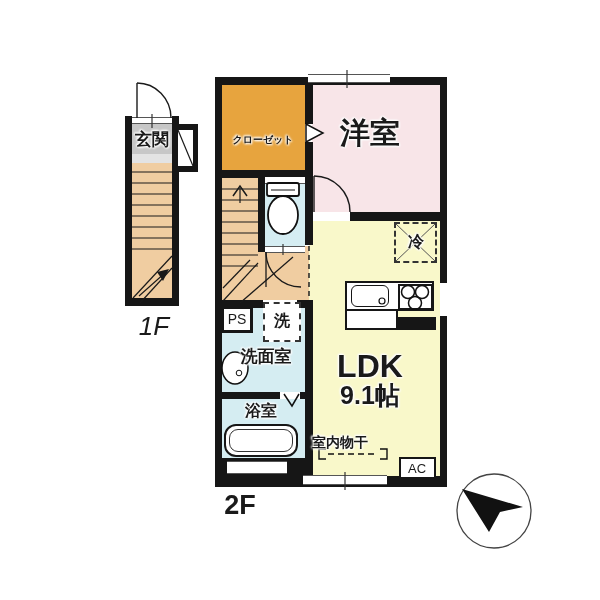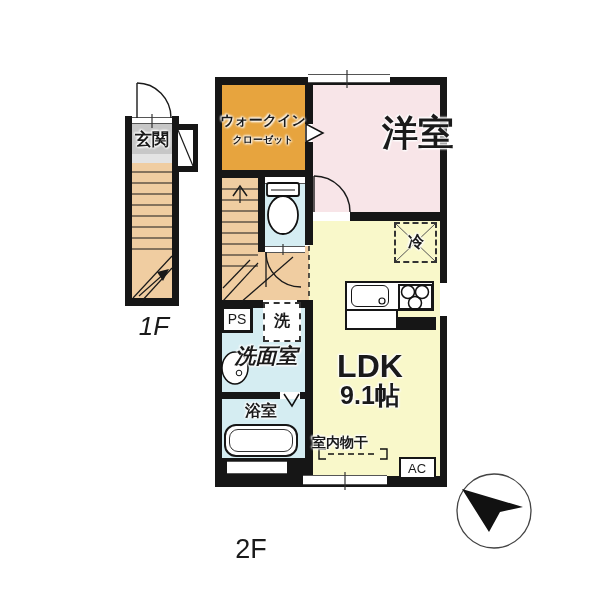--- a/index.html
+++ b/index.html
@@ -179,28 +179,27 @@
     <line x1="347" y1="70" x2="347" y2="88" stroke="#333" stroke-width="1.2"></line>
     <line x1="345" y1="472" x2="345" y2="490" stroke="#333" stroke-width="1.2"></line>
 
     <g>
       <circle cx="494" cy="511" r="37" fill="none" stroke="#444" stroke-width="1.3"></circle>
       <polygon points="462,489 523,507 500,512 489,532" fill="#111"></polygon>
     </g>
   </svg>
 
   <div class="lbl" style="left:152px;top:139px;font-size:17px;">玄関</div>
-  <div class="lbl" style="left:263px;top:121px;font-size:14px;">ウォークイン</div>
   <div class="lbl" style="left:263px;top:140px;font-size:10px;">クローゼット</div>
-  <div class="lbl" style="left:370px;top:133px;font-size:36px;margin-left:48px;">洋室</div>
+  <div class="lbl" style="left:370px;top:133px;font-size:30px;">洋室</div>
   <div class="lbl" style="left:370px;top:366px;font-size:32px;">LDK</div>
   <div class="lbl" style="left:370px;top:395px;font-size:25px;">9.1帖</div>
   <div class="lbl" style="left:416px;top:242px;font-size:16px;">冷</div>
   <div class="lbl" style="left:282px;top:321px;font-size:16px;">洗</div>
   <div class="lbl" style="left:237px;top:319px;font-size:14px;font-weight:normal;">PS</div>
-  <div class="lbl" style="left:266px;top:356px;font-size:21px;font-style:italic;">洗面室</div>
+  <div class="lbl" style="left:266px;top:356px;font-size:17px;">洗面室</div>
   <div class="lbl" style="left:261px;top:411px;font-size:16px;">浴室</div>
   <div class="lbl" style="left:340px;top:443px;font-size:14px;">室内物干</div>
   <div class="lbl" style="left:417px;top:468px;font-size:13px;font-weight:normal;">AC</div>
   <div class="lbl" style="left:154px;top:326px;font-size:26px;font-weight:normal;font-style:italic;">1F</div>
-  <div class="lbl" style="left:251px;top:505px;font-size:27px;font-weight:normal;margin-top:44px;">2F</div>
+  <div class="lbl" style="left:240px;top:505px;font-size:27px;font-weight:bold;">2F</div>
 
 </div>
 
 </body></html>

